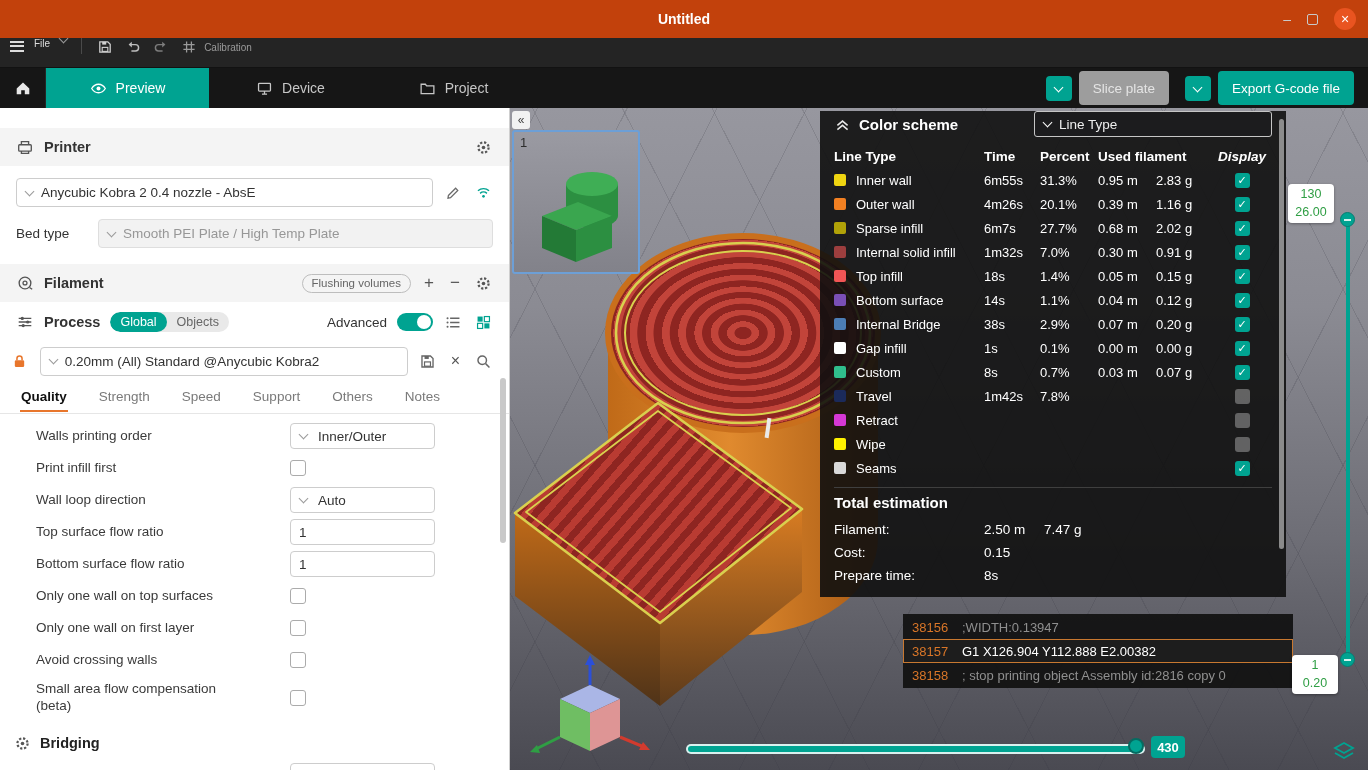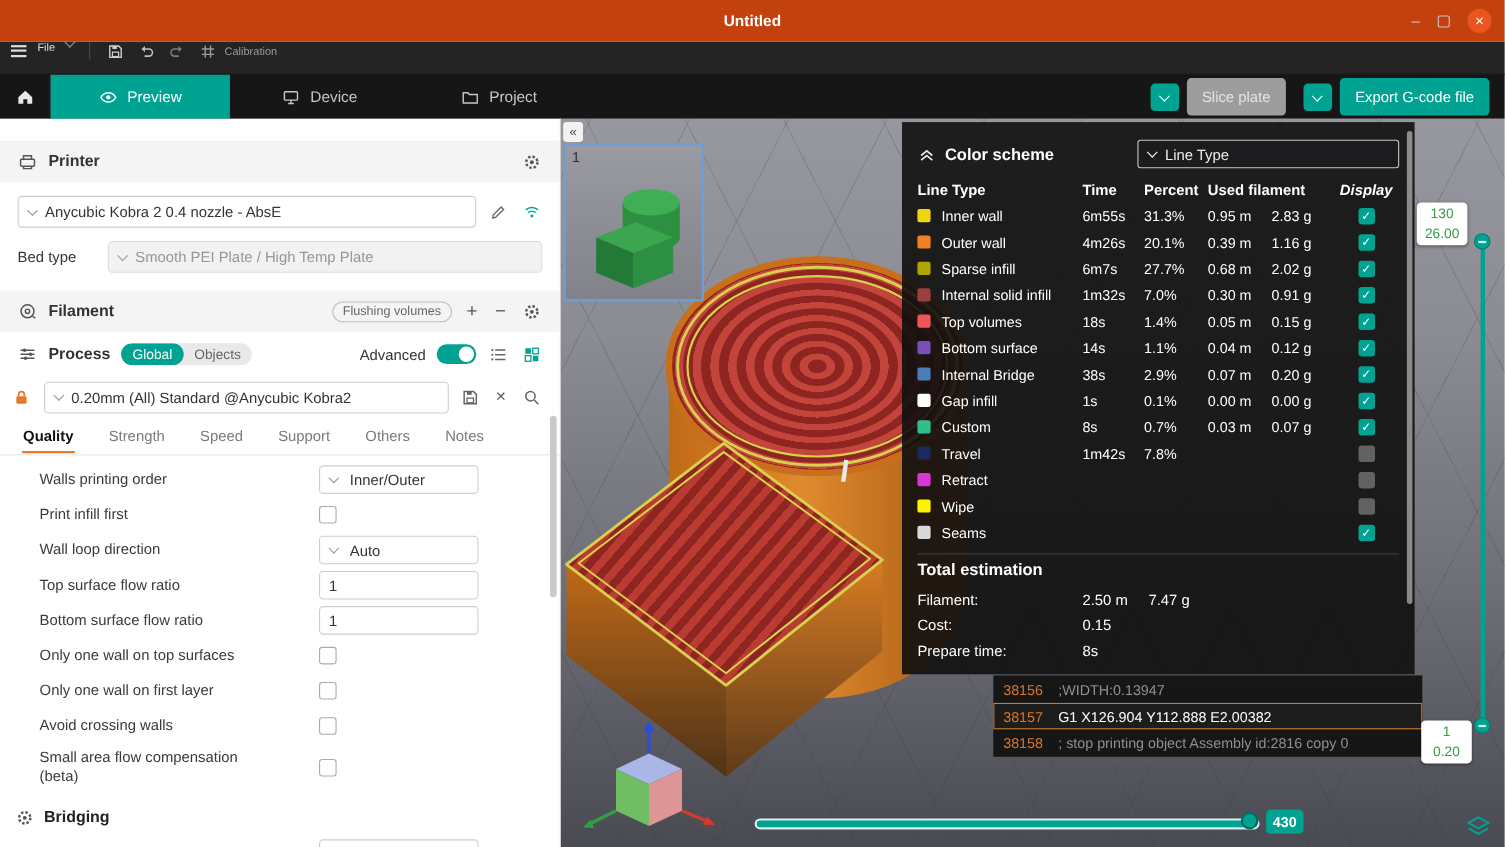--- a/index.html
+++ b/index.html
@@ -80,21 +80,21 @@
   
   .viewport { position:relative; width:858px; height:662px; background:linear-gradient(180deg,#97979f 0%,#8b8b93 30%,#6e6e76 65%,#4a4a52 100%); overflow:hidden; }
   .isogrid { position:absolute; inset:0; opacity:.5;
     background-image:repeating-linear-gradient(63deg, rgba(55,55,66,.35) 0 1px, transparent 1px 80px),
                      repeating-linear-gradient(-63deg, rgba(55,55,66,.35) 0 1px, transparent 1px 80px); }
   .collapse-handle { position:absolute; left:2px; top:3px; width:18px; height:18px; background:#f2f2f2; border-radius:3px; color:#444; display:flex; align-items:center; justify-content:center; font-size:12px; z-index:5; }
   .thumb { position:absolute; left:2px; top:22px; width:128px; height:144px; background:linear-gradient(180deg,#9a9aa2,#82828a); border:2px solid #6d9fd6; border-radius:3px; z-index:4; }
   .thumb .num { position:absolute; left:6px; top:3px; font-size:13px; color:#2d2d2d; }
 
   
-  .cs-panel { position:absolute; left:310px; top:3px; width:466px; background:rgba(15,15,15,.9); color:#fff; padding:16px 14px 10px; z-index:6; }
+  .cs-panel { position:absolute; left:310px; top:3px; width:466px; background:rgba(15,15,15,.9); color:#fff; padding:0 14px 10px; z-index:6; }
   .cs-head { display:flex; align-items:center; gap:8px; margin-bottom:7px; }
   .cs-head .t { font-size:15px; font-weight:bold; }
   .cs-sel { margin-left:auto; width:238px; height:26px; background:#1c1c1e; border:1px solid #c6c6c6; border-radius:3px; display:flex; align-items:center; gap:8px; padding:0 9px; font-size:13.5px; color:#eee; }
   .cs-grid { display:grid; grid-template-columns:22px 128px 56px 58px 58px 56px 1fr; align-items:center; }
   .cs-colhdr { font-weight:bold; font-size:13.5px; height:24px; }
   .cs-colhdr .c1 { grid-column:1 / 3; }
   .cs-colhdr .c4 { grid-column:5 / 7; }
   .cs-colhdr .c5 { justify-self:center;font-style:italic; }
   .cs-row { height:24px; font-size:13px; }
   .swatch { width:12px; height:12px; border-radius:2px; }
@@ -599,21 +599,21 @@
             <span class="swatch" style="background-color: rgb(156, 62, 62);"></span>
             <span>Internal solid infill</span>
             <span>1m32s</span>
             <span>7.0%</span>
             <span>0.30 m</span>
             <span>0.91 g</span>
             <span class="cs-check" data-checked="true"></span>
           </div>
         <div class="cs-grid cs-row">
             <span class="swatch" style="background-color: rgb(242, 85, 85);"></span>
-            <span>Top volumes</span>
+            <span>Top infill</span>
             <span>18s</span>
             <span>1.4%</span>
             <span>0.05 m</span>
             <span>0.15 g</span>
             <span class="cs-check" data-checked="true"></span>
           </div>
         <div class="cs-grid cs-row">
             <span class="swatch" style="background-color: rgb(122, 79, 181);"></span>
             <span>Bottom surface</span>
             <span>14s</span>

